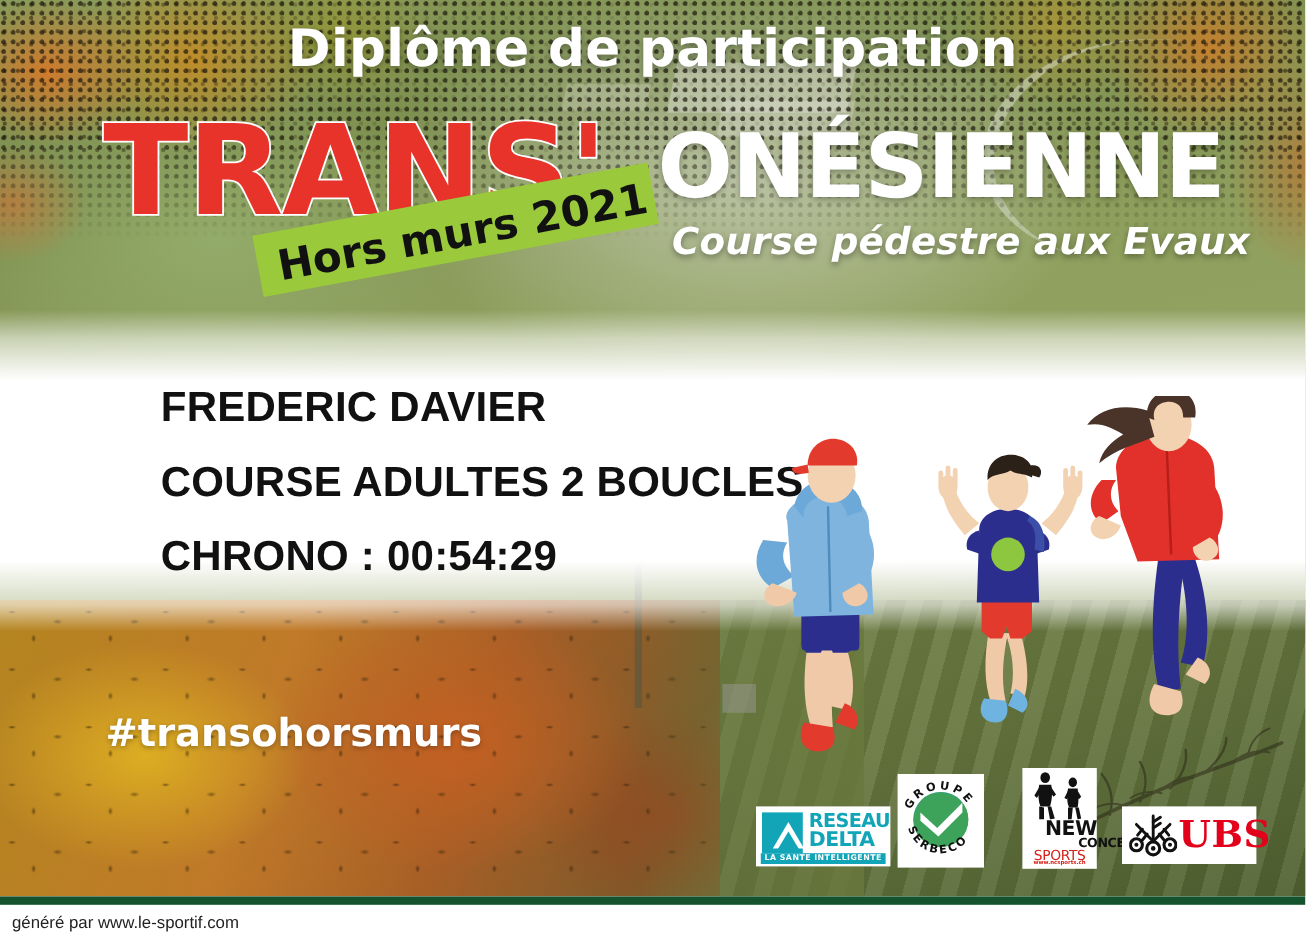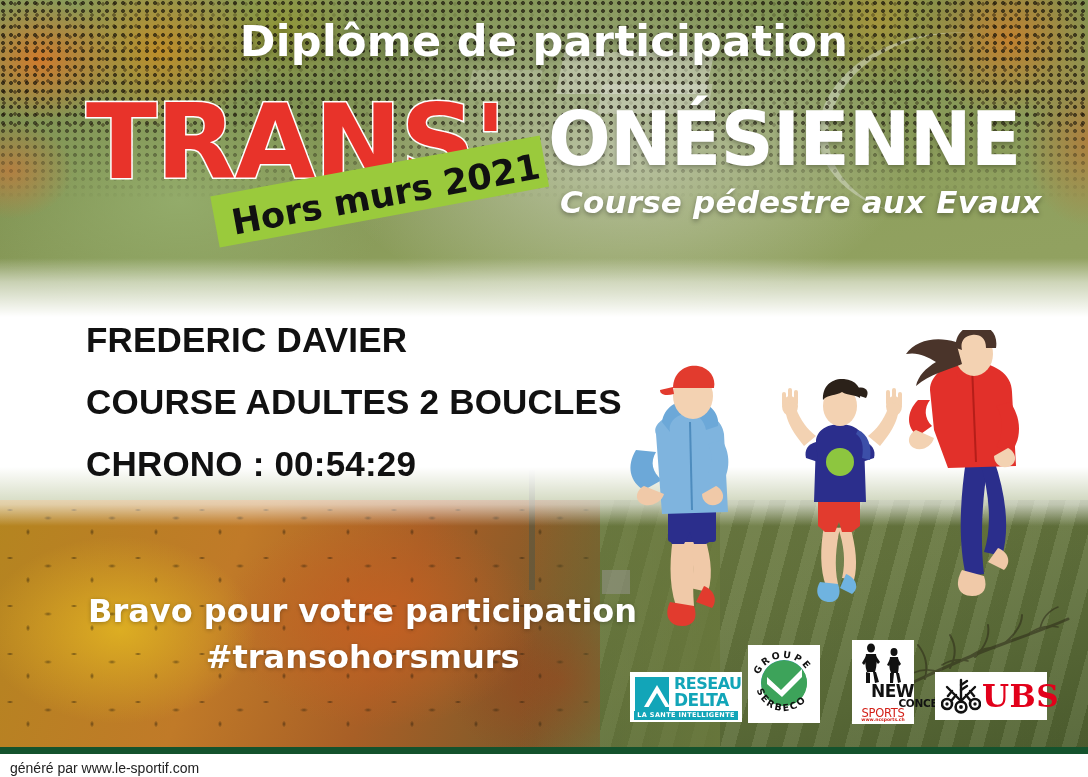--- a/index.html
+++ b/index.html
@@ -168,21 +168,21 @@
   }
 
   
   .info{
     position:absolute;left:86px;top:320px;
     font-family:"Liberation Sans",sans-serif;
     color:#111111;
   }
   .info-line{
     font-size:35px;font-weight:bold;letter-spacing:.2px;
-    margin-bottom:22px;white-space:nowrap;
+    margin-bottom:22px;white-space:nowrap;margin-left:48px;
   }
 
   
   .bravo{
     position:absolute;left:88px;top:588px;
     font-family:"DejaVu Sans",sans-serif;
     font-size:32px;font-weight:bold;color:#ffffff;
     line-height:1.45;
     text-shadow:0 1px 4px rgba(0,0,0,.28);
   }
@@ -441,21 +441,20 @@
       <path d="M390 118 C398 122, 400 132, 392 136 C384 140, 376 134, 376 126 Z" fill="#F3D2B2"></path>
 
       <ellipse cx="356" cy="24" rx="19" ry="22" fill="#F3D2B2"></ellipse>
 
       <path d="M338 18 C336 4, 348 -6, 360 -5 C374 -4, 380 6, 378 18 L368 18 C368 8, 362 4, 354 5 C346 6, 342 12, 344 20 Z" fill="#4A342A"></path>
       <path d="M338 12 C318 6, 298 10, 288 24 C300 22, 308 26, 318 32 C308 38, 300 46, 298 56 C312 44, 330 40, 344 34 Z" fill="#4A342A"></path>
     </g>
   </svg>
 
   <div class="bravo">
-    <div>Bravo pour votre participation</div>
     <div class="bravo-2">#transohorsmurs</div>
   </div>
 
   <div class="sponsors">
 
     <div class="logo-box delta">
       <div class="delta-mark">
         <div class="delta-tri"></div>
         <div class="delta-tri-in"></div>
       </div>

